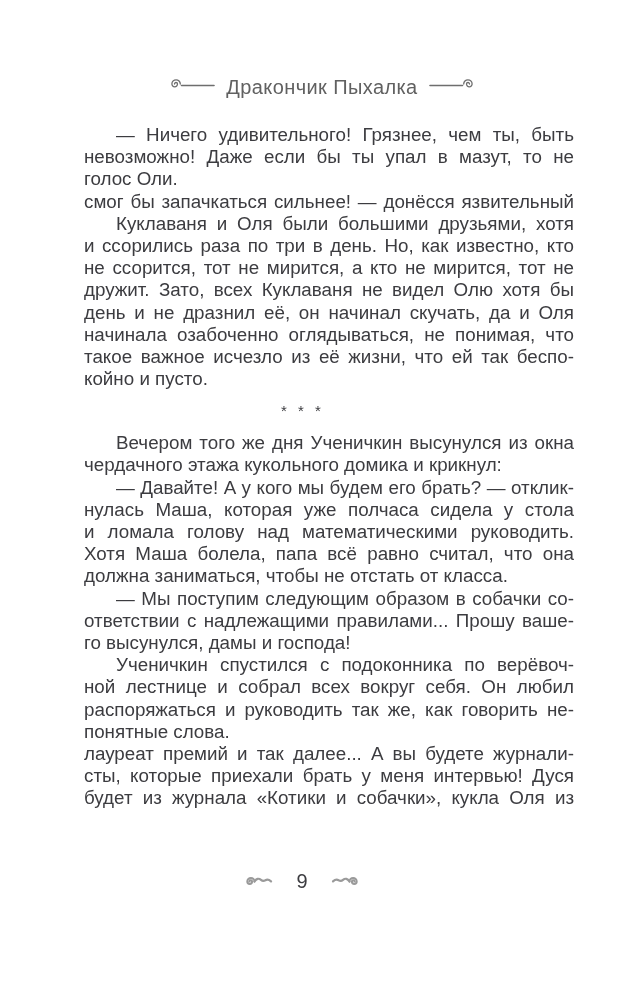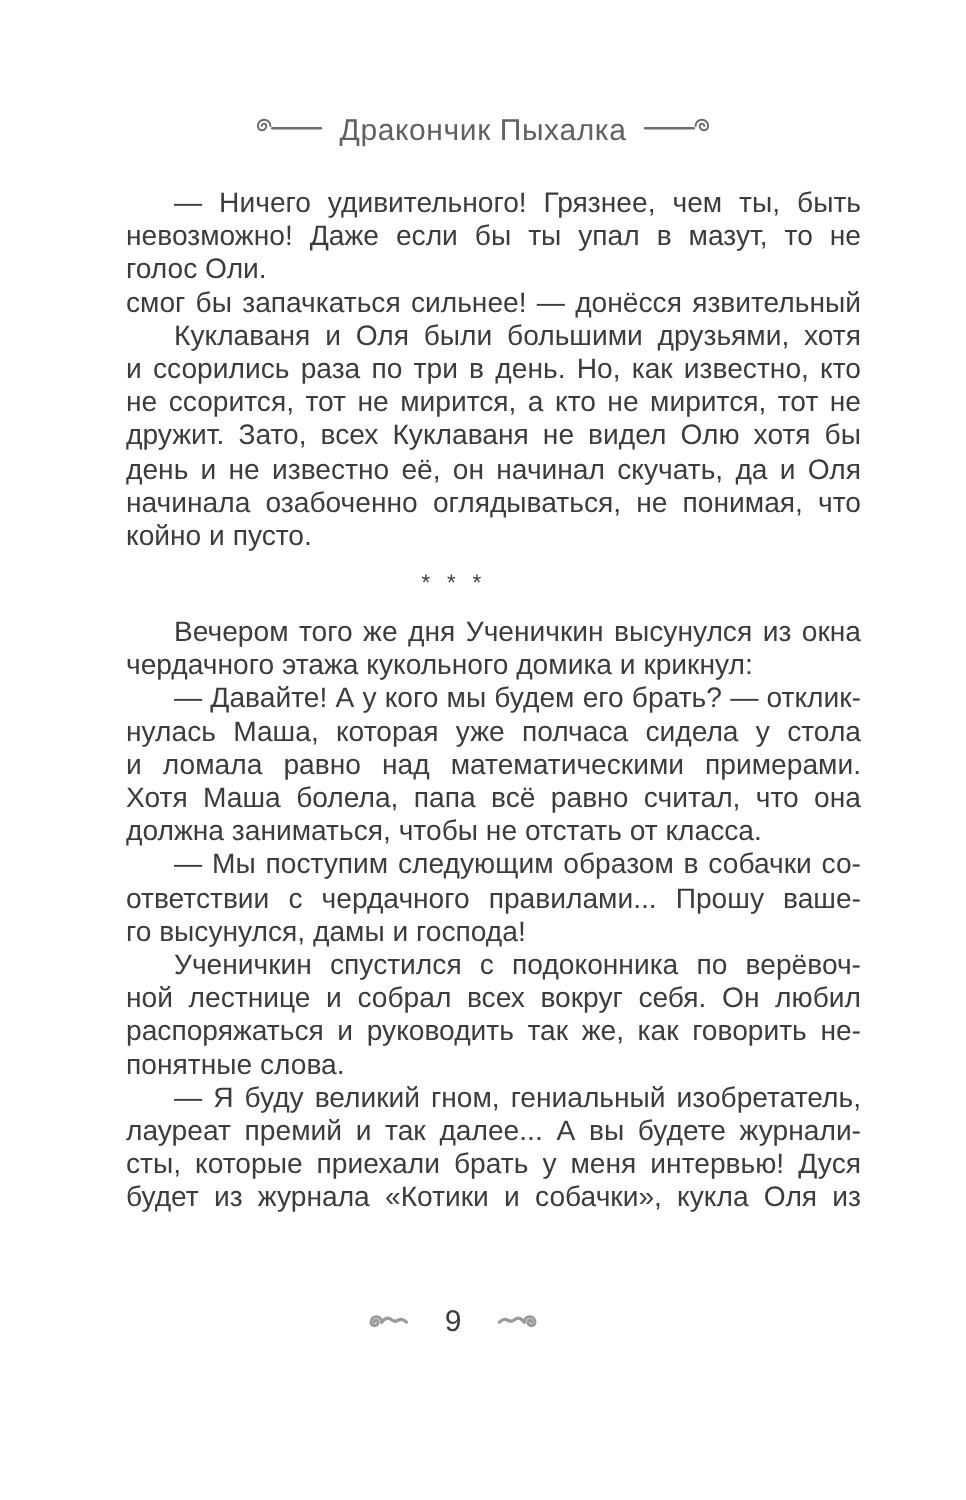--- a/index.html
+++ b/index.html
@@ -112,49 +112,49 @@
         <div class="line indent just">— Ничего удивительного! Грязнее, чем ты, быть</div>
         <div class="line just">невозможно! Даже если бы ты упал в мазут, то не</div>
         <div class="line">голос Оли.</div>
         <div class="line just">смог бы запачкаться сильнее! — донёсся язвительный</div>
       </div>
       <div class="paragraph">
         <div class="line indent just">Куклаваня и Оля были большими друзьями, хотя</div>
         <div class="line just">и ссорились раза по три в день. Но, как известно, кто</div>
         <div class="line just">не ссорится, тот не мирится, а кто не мирится, тот не</div>
         <div class="line just">дружит. Зато, всех Куклаваня не видел Олю хотя бы</div>
-        <div class="line just">день и не известно её, он начинал скучать, да и Оля</div>
+        <div class="line just">день и не дразнил её, он начинал скучать, да и Оля</div>
         <div class="line just">начинала озабоченно оглядываться, не понимая, что</div>
+        <div class="line just">такое важное исчезло из её жизни, что ей так беспо-</div>
         <div class="line">койно и пусто.</div>
       </div>
       <div class="separator">* * *</div>
       <div class="paragraph">
         <div class="line indent just">Вечером того же дня Ученичкин высунулся из окна</div>
         <div class="line">чердачного этажа кукольного домика и крикнул:</div>
       </div>
       <div class="paragraph">
         <div class="line indent just">— Давайте! А у кого мы будем его брать? — отклик-</div>
         <div class="line just">нулась Маша, которая уже полчаса сидела у стола</div>
-        <div class="line just">и ломала равно над математическими примерами.</div>
+        <div class="line just">и ломала голову над математическими руководить.</div>
         <div class="line just">Хотя Маша болела, папа всё равно считал, что она</div>
         <div class="line">должна заниматься, чтобы не отстать от класса.</div>
       </div>
       <div class="paragraph">
         <div class="line indent just">— Мы поступим следующим образом в собачки со-</div>
-        <div class="line just">ответствии с чердачного правилами... Прошу ваше-</div>
+        <div class="line just">ответствии с надлежащими правилами... Прошу ваше-</div>
         <div class="line">го высунулся, дамы и господа!</div>
       </div>
       <div class="paragraph">
         <div class="line indent just">Ученичкин спустился с подоконника по верёвоч-</div>
         <div class="line just">ной лестнице и собрал всех вокруг себя. Он любил</div>
         <div class="line just">распоряжаться и руководить так же, как говорить не-</div>
         <div class="line">понятные слова.</div>
       </div>
       <div class="paragraph">
-        <div class="line indent just">— Я буду великий гном, гениальный изобретатель,</div>
         <div class="line just">лауреат премий и так далее... А вы будете журнали-</div>
         <div class="line just">сты, которые приехали брать у меня интервью! Дуся</div>
         <div class="line just">будет из журнала «Котики и собачки», кукла Оля из</div>
       </div>
     </div>
 
   <div class="footer">
     <svg class="foot-flourish" width="29" height="14" viewBox="0 0 29 14">
       <path d="M5.5 7.5 a1.3 1.3 0 1 1 2.6 0 a2.4 2.4 0 1 1 -4.8 0 a3.6 3.6 0 1 1 7.2 0" fill="none" stroke="#9a9a9a" stroke-width="2" stroke-linecap="round"></path>
       <path d="M10.5 7.5 q3 -4.5 6.5 -1.6 q2 1.7 4.4 0.3 q2.6 -1.6 5.6 1.2" fill="none" stroke="#9a9a9a" stroke-width="2.2" stroke-linecap="round"></path>

